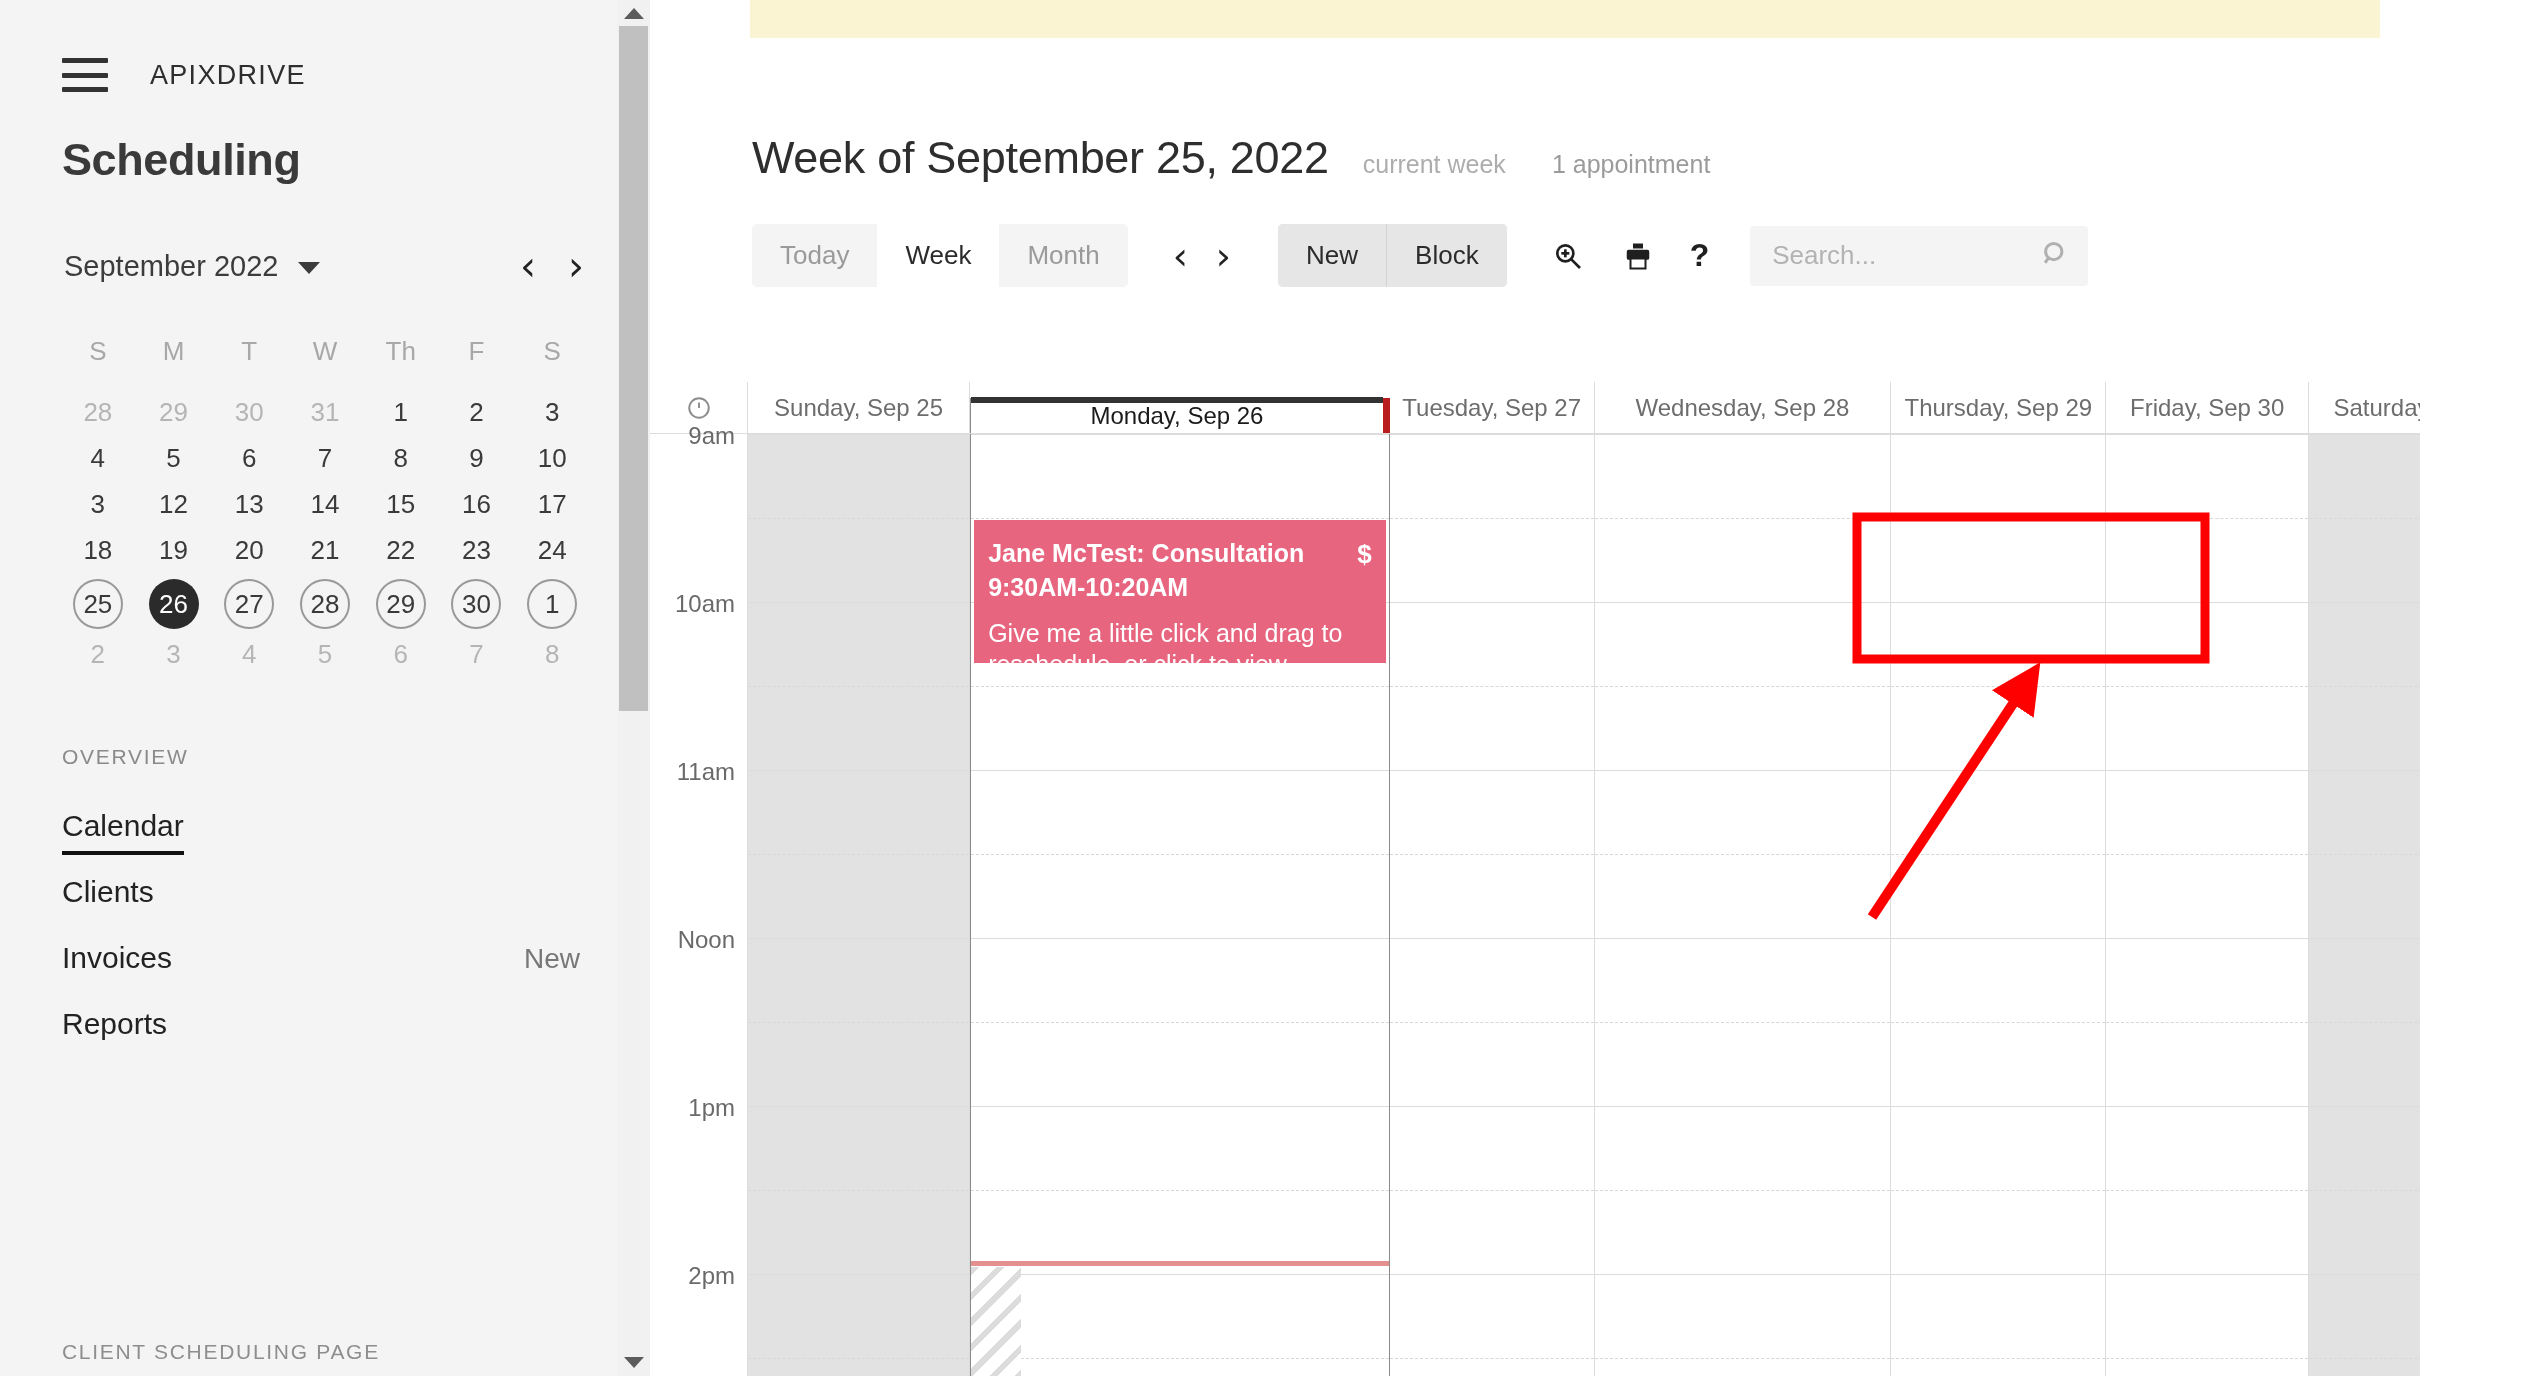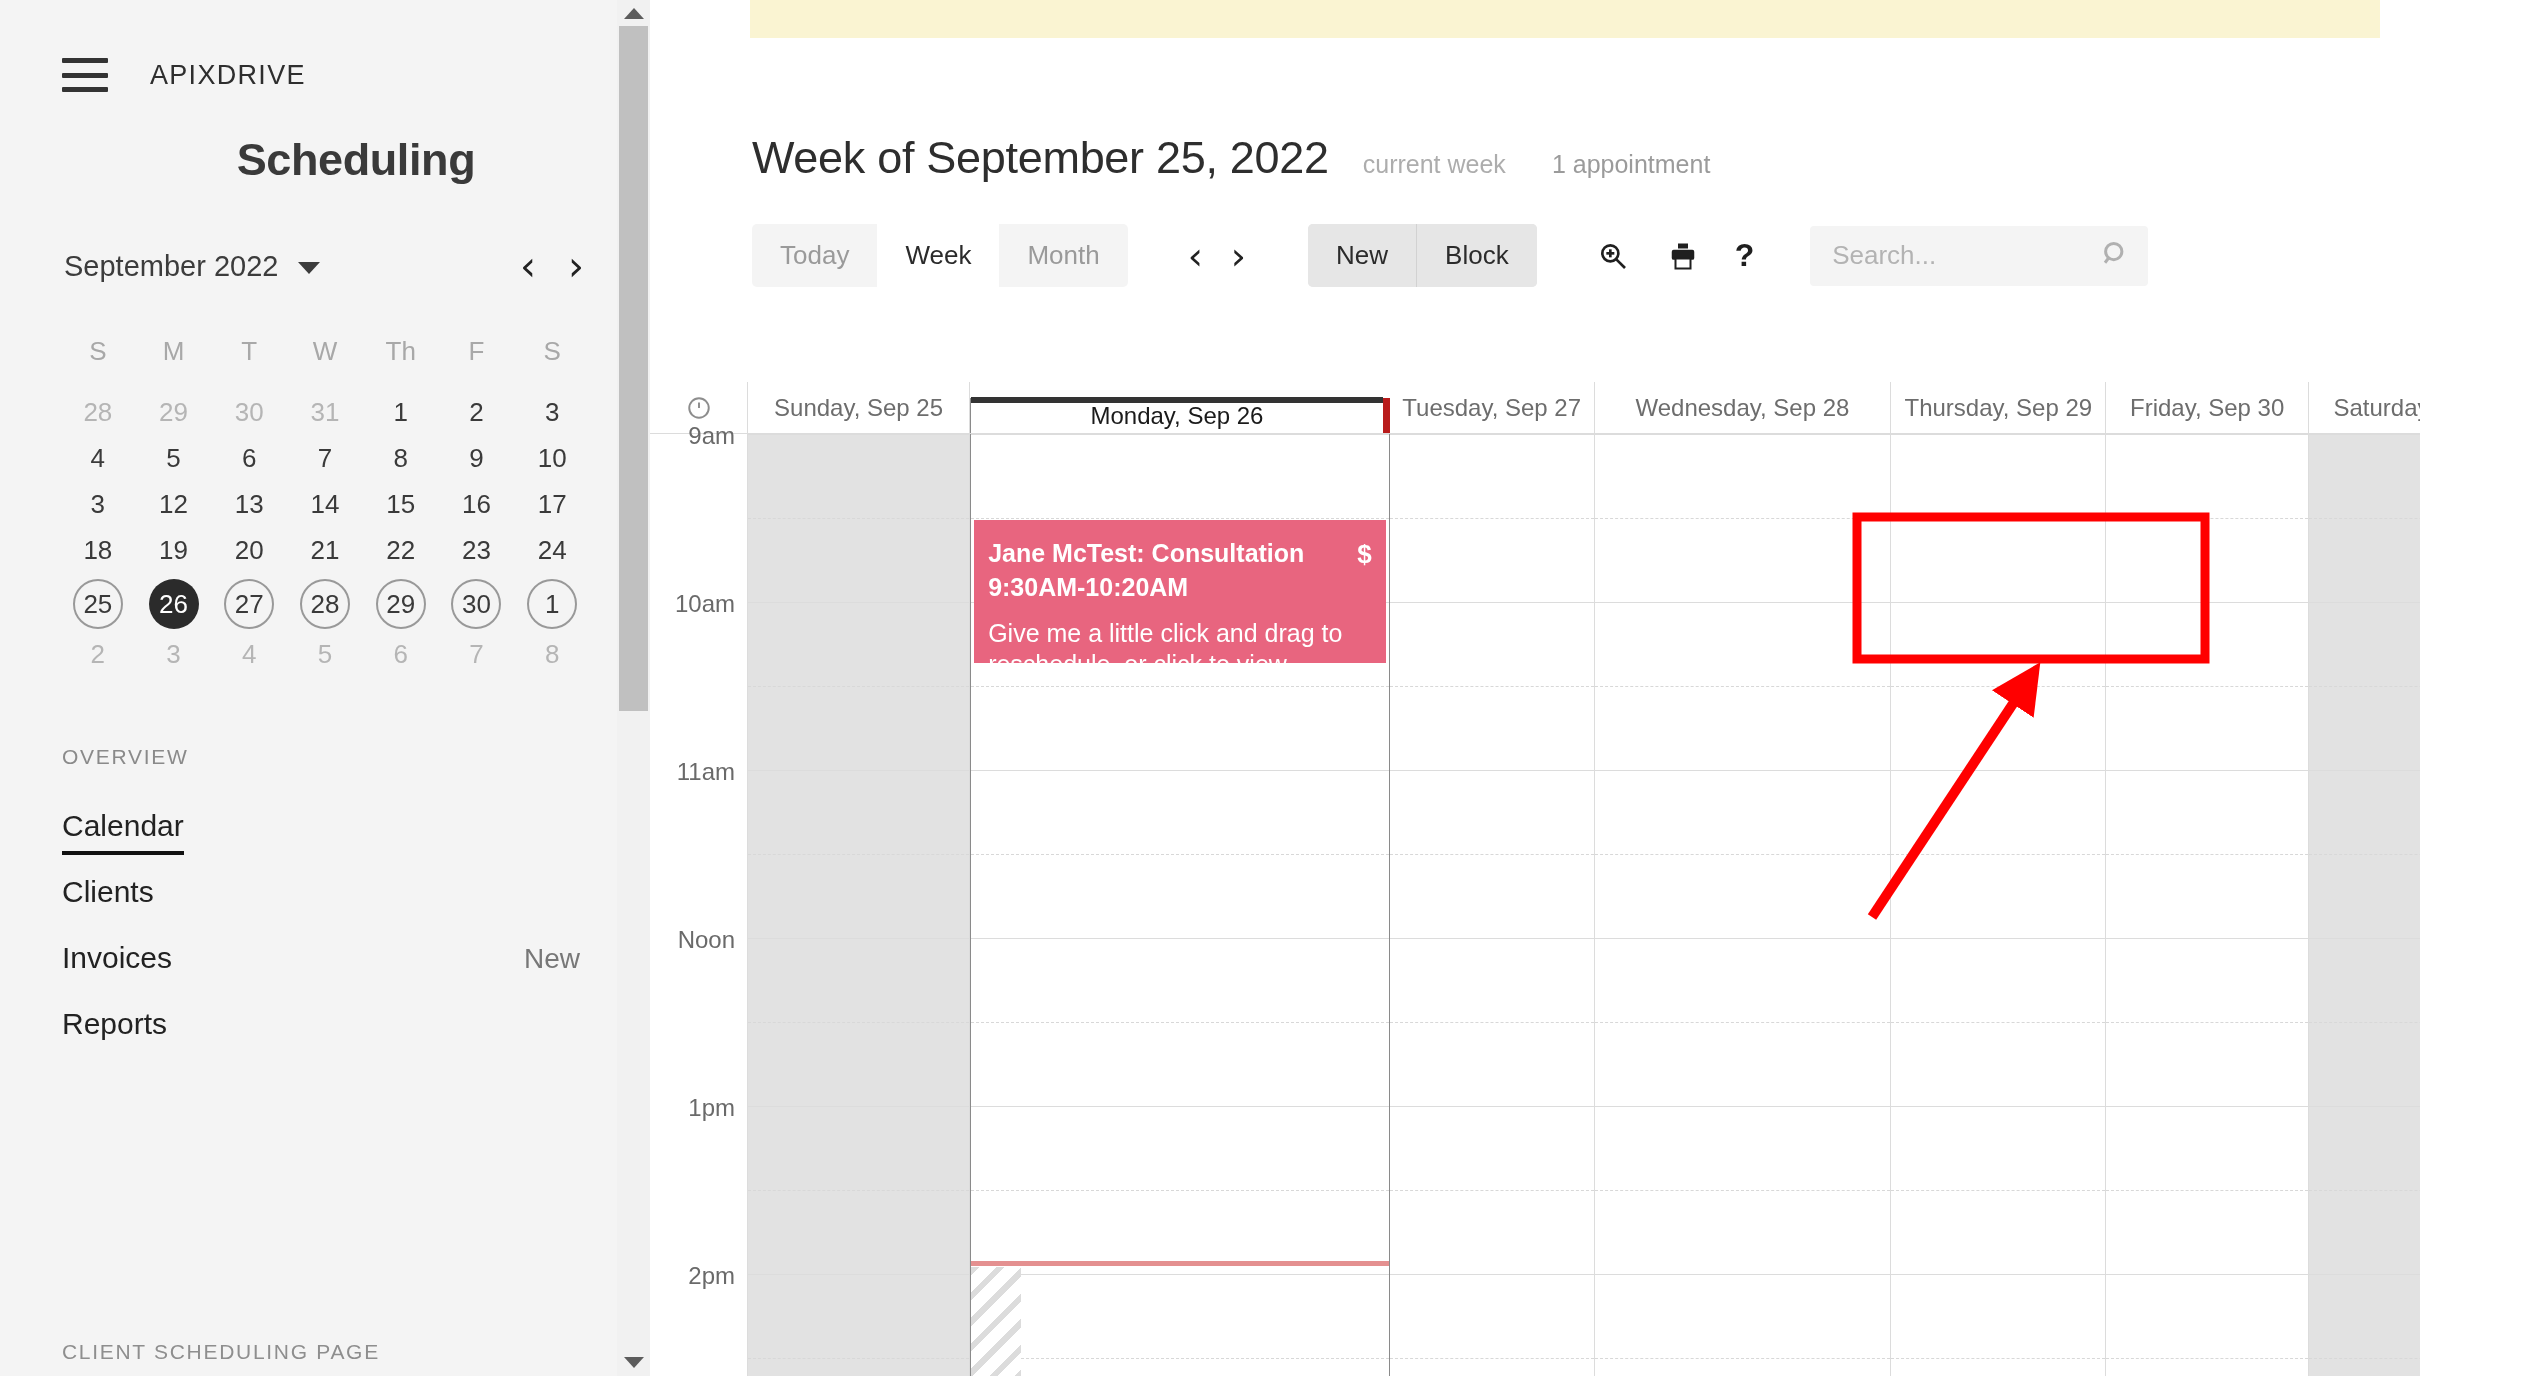--- a/index.html
+++ b/index.html
@@ -31,21 +31,20 @@
   .hamburger { width: 46px; height: 34px; display: flex; flex-direction: column; justify-content: space-between; cursor: pointer; }
   .hamburger span { display: block; height: 5px; background: #333333; border-radius: 1px; }
   .brand-name { font-size: 27px; letter-spacing: 1.3px; color: #2e2e2e; font-weight: 400; }
 
   .page-heading {
     padding: 42px 0 0 62px;
     font-size: 45px;
     font-weight: 700;
     color: #3a3a3a;
     letter-spacing: -0.4px;
-    text-align: center;
   }
 
   
   .mini-cal { padding: 60px 60px 0 60px; }
   .mini-cal-head {
     display: flex; align-items: center; justify-content: space-between;
     padding: 0 6px 0 4px;
   }
   .mini-month { display: flex; align-items: center; gap: 20px; cursor: pointer; }
   .mini-month-label { font-size: 29px; color: #3c3c3c; }
@@ -100,21 +99,21 @@
   
   .main { position: relative; flex: 1 1 auto; height: 1376px; background: #fff; overflow: hidden; }
   .yellow-banner { position: absolute; left: 100px; top: 0; width: 1630px; height: 38px; background: #faf4d2; }
 
   .main-header { position: absolute; left: 0; top: 0; width: 100%; }
   .title-row { display: flex; align-items: baseline; gap: 34px; padding: 132px 16px 0 102px; }
   .week-title { font-size: 45px; color: #2e2e2e; font-weight: 400; letter-spacing: -0.3px; }
   .meta { font-size: 25px; color: #adadad; }
   .meta.second { margin-left: 12px; color: #9b9b9b; }
 
-  .toolbar { display: flex; align-items: center; gap: 16px; padding: 40px 0 0 102px; }
+  .toolbar { display: flex; align-items: center; gap: 1px; padding: 40px 0 0 102px; }
   .seg {
     display: flex; background: #f4f4f4; border-radius: 5px; overflow: hidden;
   }
   .seg button {
     font-family: inherit; font-size: 26px; border: none; background: transparent;
     color: #9a9a9a; padding: 16px 28px; cursor: pointer;
   }
   .seg button.on { background: #ffffff; color: #2b2b2b; }
   .arrows { display: flex; align-items: center; gap: 28px; margin-left: 44px; }
   .arrows .chev2 { font-size: 38px; color: #222; cursor: pointer; line-height: 1; font-family: "DejaVu Sans", sans-serif;}

